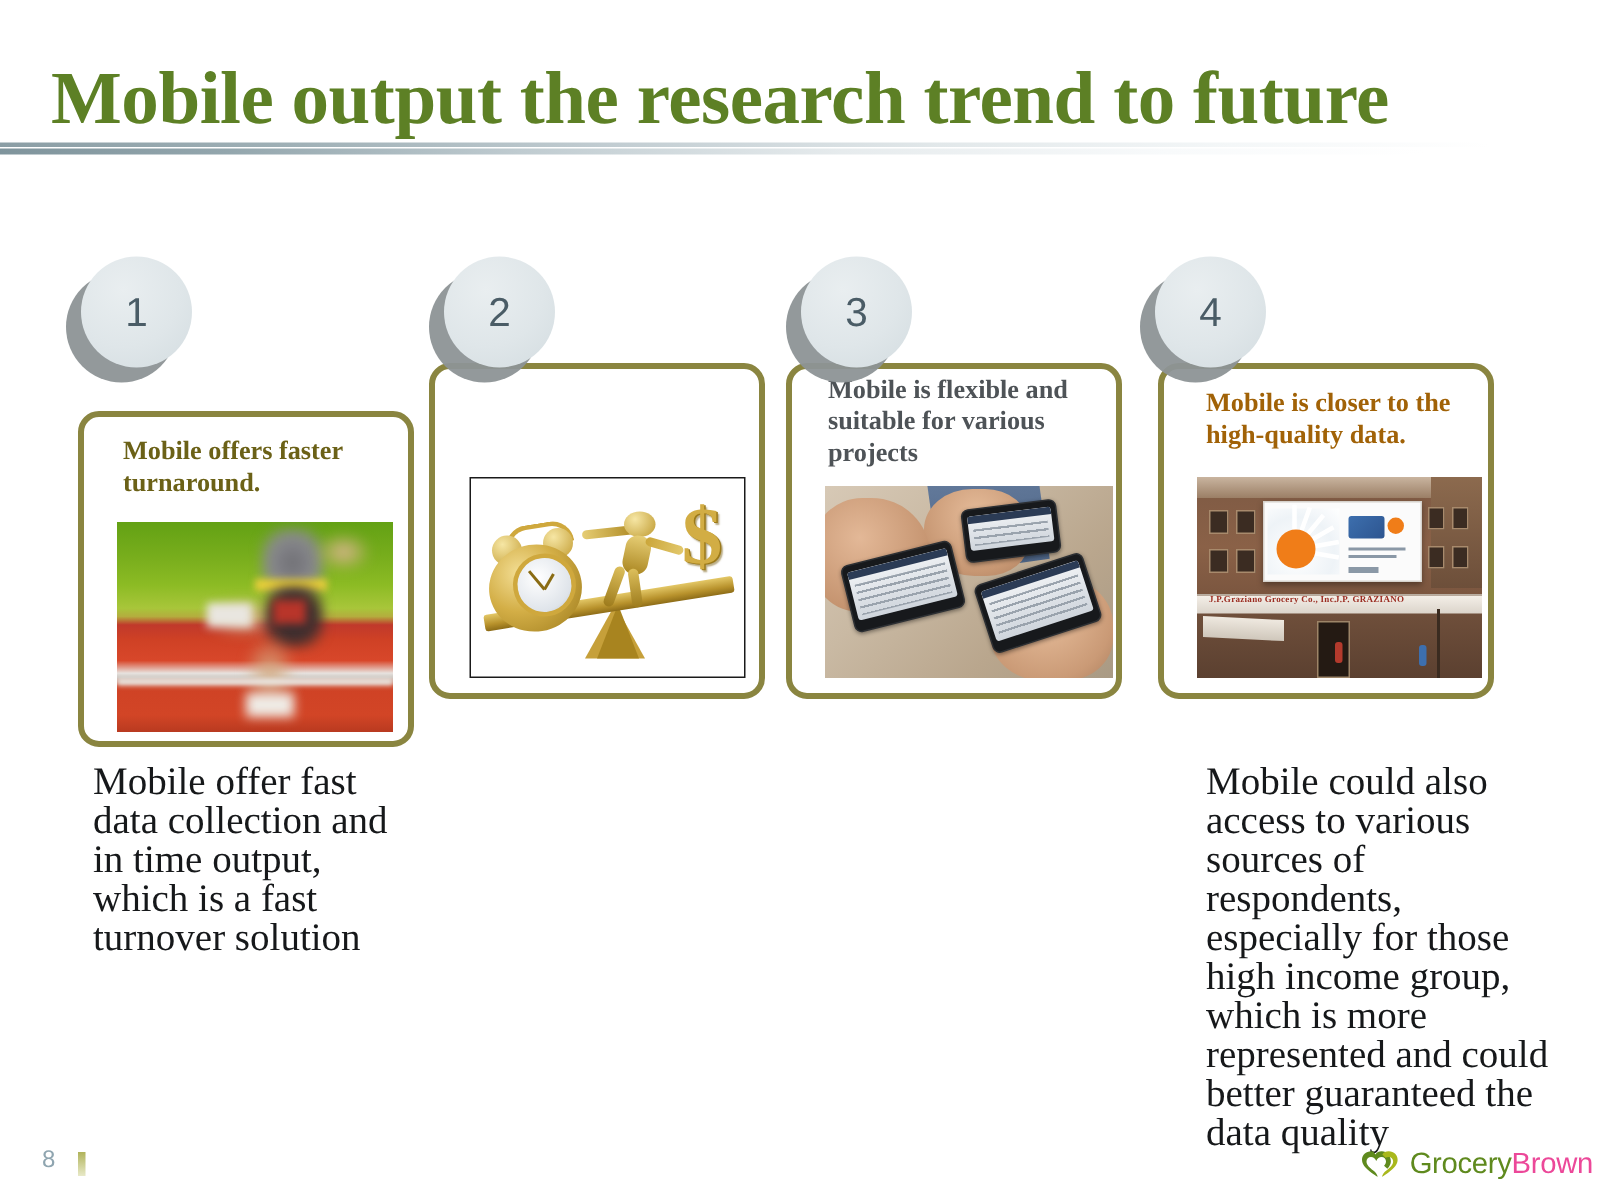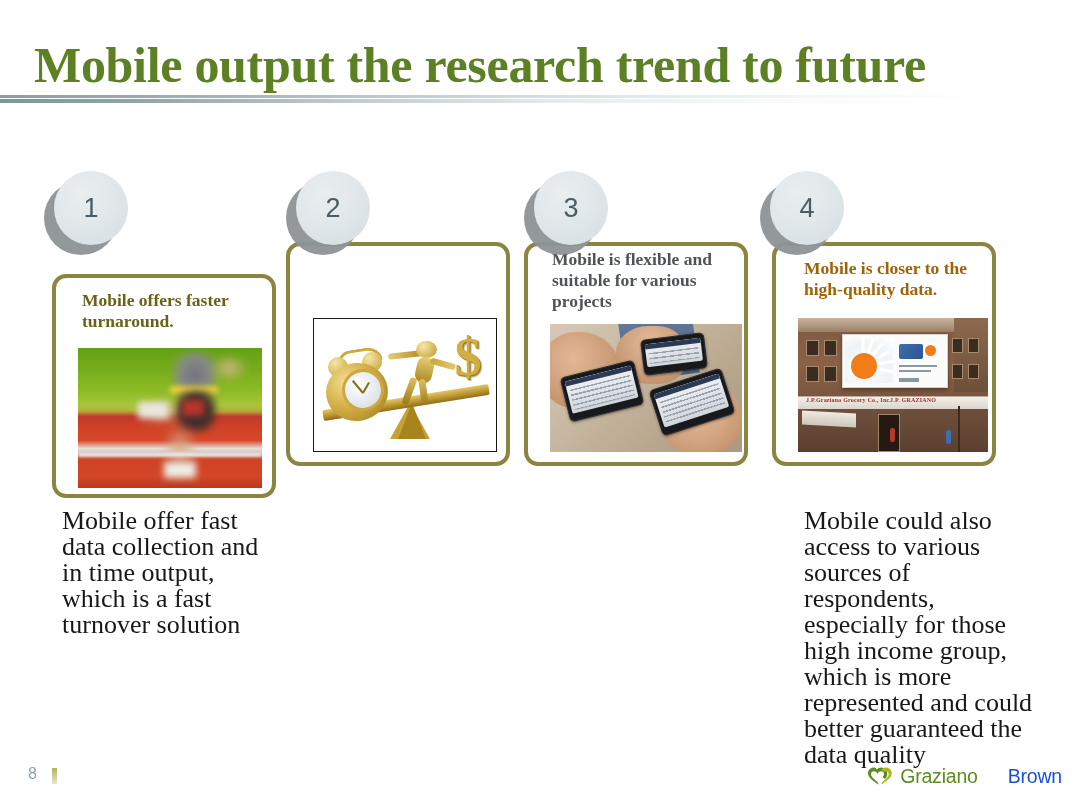--- a/index.html
+++ b/index.html
@@ -480,21 +480,21 @@
   }
   #logo-mark { width: 26px; height: 20px; display: block; }
   #logo-text {
     font-family: "Liberation Sans", sans-serif;
     font-size: 19.5px;
     font-weight: normal;
     letter-spacing: -0.2px;
     white-space: nowrap;
   }
   .logo-millward { color: #5f8a1e; }
-  .logo-brown    { color: #1d4ed8; margin-left: 30px; }
+  .logo-brown    { color: #ec4899; }
 </style>
 </head>
 <body>
 
 <div id="slide">
 
   <div id="title">Mobile output the research trend to future</div>
   <div id="title-rule"></div>
   <div id="title-rule2"></div>
 
@@ -624,16 +624,16 @@
   <div class="body-col" id="body-4">Mobile could also access to various sources of respondents, especially for those high income group, which is more represented and could better guaranteed the data quality</div>
 
   <div id="page-number">8</div>
   <div id="page-tick"></div>
 
   <div id="logo">
     <svg id="logo-mark" viewBox="0 0 52 40">
       <path d="M14.5 3 C7 3 2 8 2 14.5 C2 22 10 28 18 34 C20 35.5 22 36.5 23 37 C22 33 20 31 17 28.5 C12 24.5 8 21 8 16.5 C8 13 10.5 10.5 14 10.5 C17 10.5 19.5 12.5 21 16 C22.5 12.5 25 10.5 28 10.5 C31.5 10.5 34 13 34 16.5 C34 18.5 33 20.3 31.4 22.2 L35.8 26.2 C38.9 23.1 40.5 19.8 40.5 16.3 C40.5 9.2 35.3 3 28.3 3 C24.6 3 21.7 4.7 19.9 7.2 C18.3 4.6 16.7 3 14.5 3 Z" fill="#5f8a1e"></path>
       <path d="M37.5 3 C33.8 3 30.9 4.7 29.1 7.2 L33.3 11.6 C34.6 10.9 36 10.5 37.5 10.5 C41 10.5 43.5 13 43.5 16.5 C43.5 21 39.5 24.5 34.5 28.5 C31.5 31 29.5 33 28.5 37 C29.5 36.5 31.5 35.5 33.5 34 C41.5 28 49.5 22 49.5 14.5 C49.5 8 44.8 3 37.5 3 Z" fill="#a9b81c"></path>
     </svg>
-    <div id="logo-text"><span class="logo-millward">Graziano</span><span class="logo-brown">Brown</span></div>
+    <div id="logo-text"><span class="logo-millward">Grocery</span><span class="logo-brown">Brown</span></div>
   </div>
 
 </div>
 
 </body></html>

